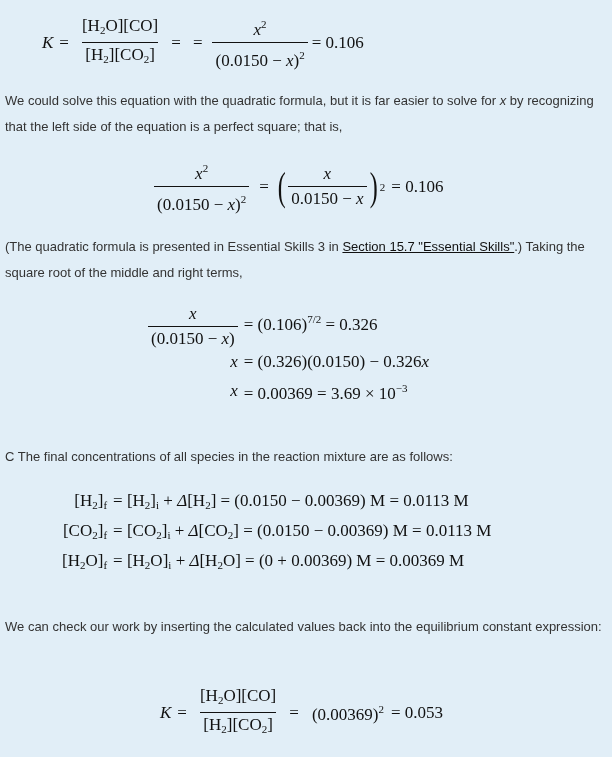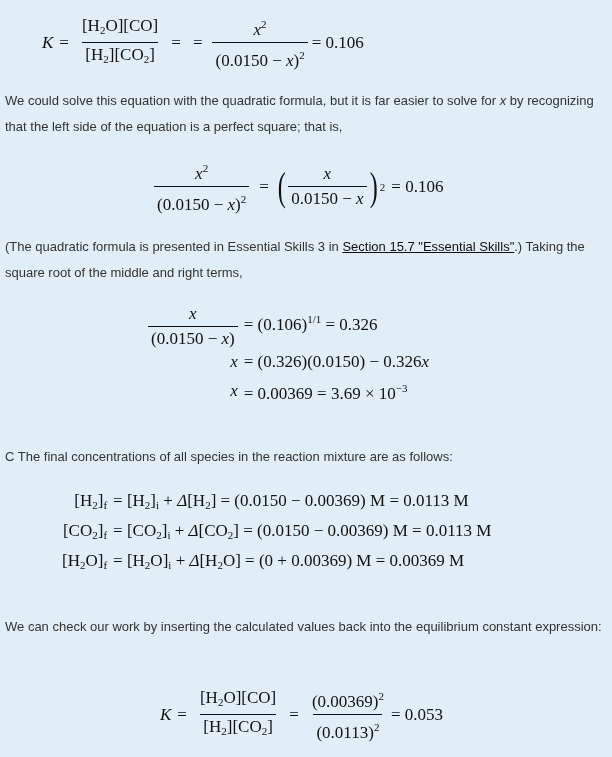--- a/index.html
+++ b/index.html
@@ -78,21 +78,21 @@
 <div class="abs math" style="left:148px; top:304px;">
   <table class="align-tbl">
     <tbody>
         <tr>
       <td class="lhs">
         <span class="frac" style="margin:0;">
           <span class="num"><i>x</i></span>
           <span class="den">(0.0150 − <i>x</i>)</span>
         </span>
       </td>
-      <td class="rhs" style="vertical-align:middle; padding-bottom:10px;">= (0.106)<sup>1/1</sup> = 0.326</td>
+      <td class="rhs" style="vertical-align:middle; padding-bottom:10px;">= (0.106)<sup>7/2</sup> = 0.326</td>
     </tr>
     <tr>
       <td class="lhs"><i>x</i></td>
       <td class="rhs">= (0.326)(0.0150) − 0.326<i>x</i></td>
     </tr>
     <tr>
       <td class="lhs"><i>x</i></td>
       <td class="rhs">= 0.00369 = 3.69 × 10<sup>−3</sup></td>
     </tr>
   </tbody>
@@ -125,16 +125,15 @@
 <div class="abs math row" style="left:160px; top:686px;">
   <span class="mi">K</span>
   <span class="op">=</span>
   <span class="frac">
     <span class="num">[H<sub>2</sub>O][CO]</span>
     <span class="den">[H<sub>2</sub>][CO<sub>2</sub>]</span>
   </span>
   <span class="op">=</span>
   <span class="frac">
     <span class="num">(0.00369)<sup>2</sup></span>
-    <span class="den">(0.0113)<sup>2</sup></span>
   </span>
   <span>= 0.053</span>
 </div>
 
 </body></html>

